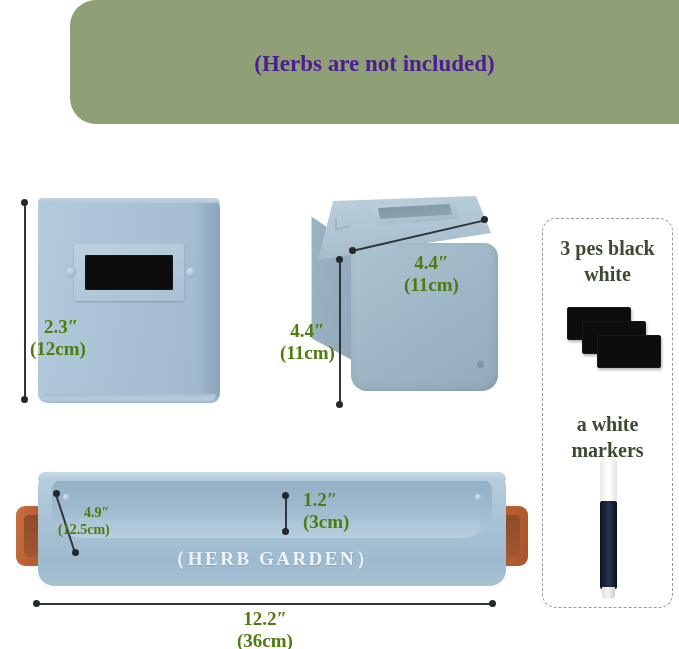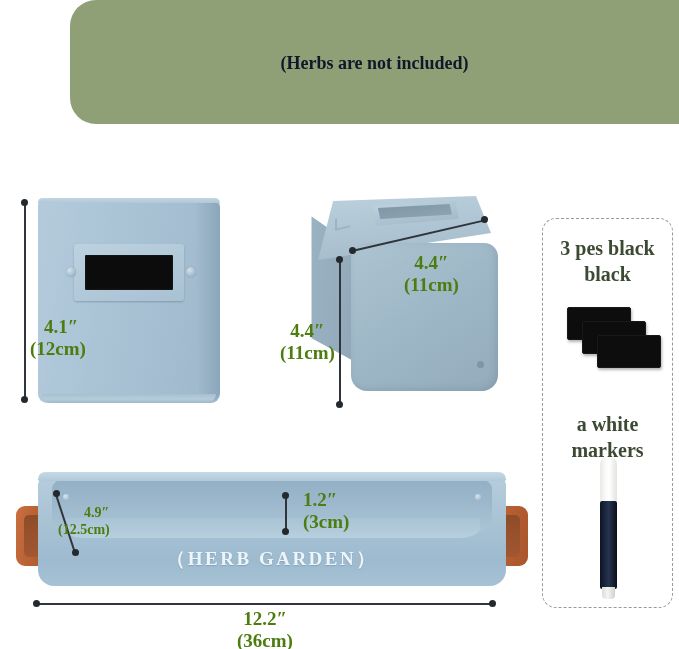--- a/index.html
+++ b/index.html
@@ -20,21 +20,21 @@
     display:flex; flex-direction:column;
     align-items:center; justify-content:center;
     padding-bottom:4px;
   }
   #banner-title {
     color:#ffffff; font-size:37px; font-weight:700;
     letter-spacing:0.3px; line-height:1.05;
     text-align:center; white-space:nowrap;
   }
   #banner-sub {
-    color:#0f172a; font-size:18px; font-weight:700;
+    color:#4c1d95; font-size:23px; font-weight:700;
     margin-top:7px; text-align:center; white-space:nowrap;
   }
 
   
   .dim {
     position:absolute; color:#4d7c0f; font-weight:700;
     line-height:1.18; white-space:nowrap;
   }
   .dim .l2 { display:block; }
 
@@ -237,21 +237,21 @@
     <div id="pf-card"></div>
   </div>
   <div class="rivet" id="pf-rivet-l"></div>
   <div class="rivet" id="pf-rivet-r"></div>
 </div>
 
 <div class="vline" style="left:24px; top:202px; height:197px;"></div>
 <div class="dot" style="left:21px; top:199px;"></div>
 <div class="dot" style="left:21px; top:396px;"></div>
 <div class="dim" style="left:44px; top:316px; font-size:19px;">
-  <span>4.1″</span>
+  <span>2.3″</span>
   <span class="l2" style="margin-left:-14px;">(12cm)</span>
 </div>
 
 <div id="planter-iso">
   <div id="pi-left"></div>
   <div id="pi-top"></div>
   <div id="pi-holder"></div>
   <div id="pi-holder-in"></div>
   <div id="pi-notch"></div>
   <div id="pi-front">
@@ -271,21 +271,21 @@
 <div class="dot" style="left:336px; top:256px;"></div>
 <div class="dot" style="left:336px; top:401px;"></div>
 <div class="dim" style="left:280px; top:320px; font-size:19px; text-align:center;">
   <span>4.4″</span>
   <span class="l2">(11cm)</span>
 </div>
 
 <div id="acc-panel">
   <div class="acc-title" id="acc-title-cards">
     <span>3 pes black</span><br>
-    <span>black</span>
+    <span>white</span>
   </div>
 
   <div class="bcard" id="bcard1"></div>
   <div class="bcard" id="bcard2"></div>
   <div class="bcard" id="bcard3"></div>
 
   <div class="acc-title" id="acc-title-marker">
     <span>a white</span><br>
     <span>markers</span>
   </div>

